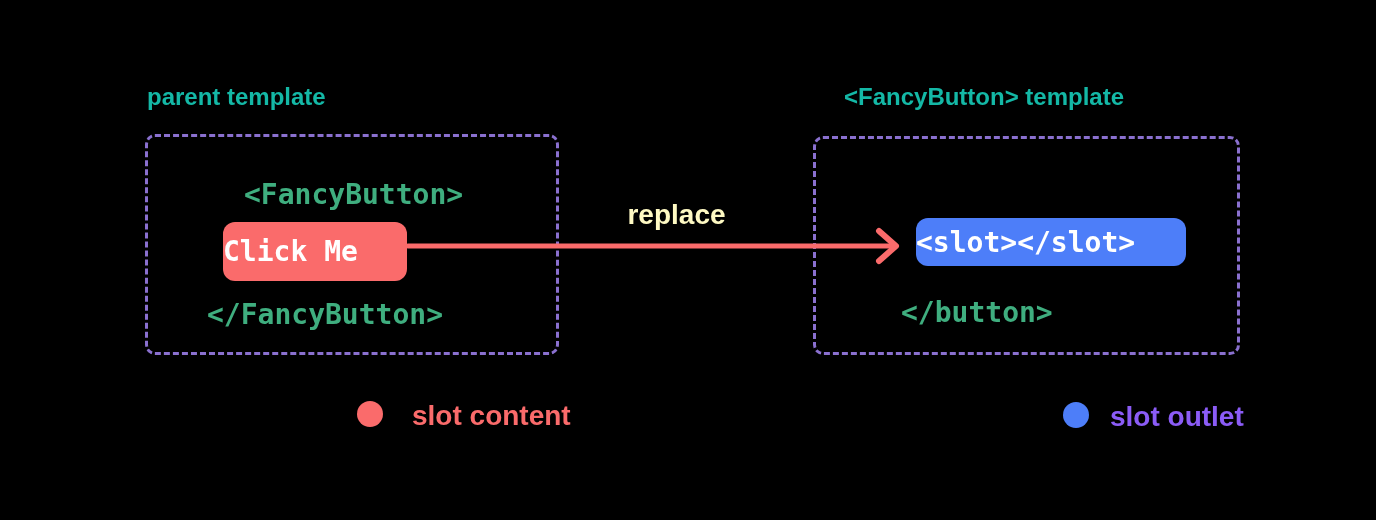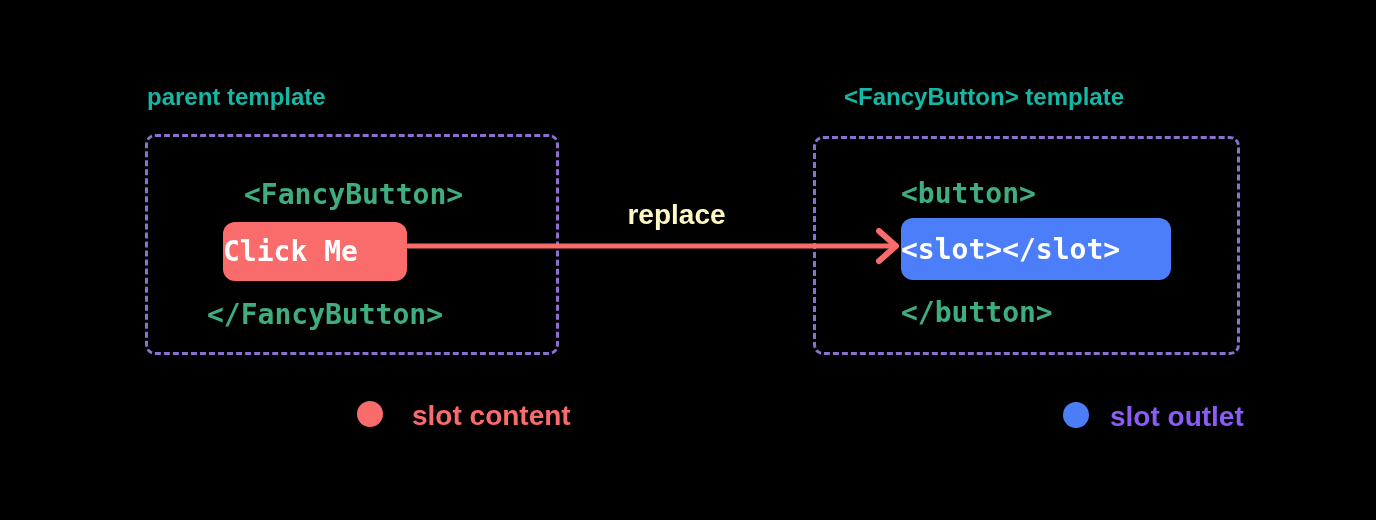--- a/index.html
+++ b/index.html
@@ -108,22 +108,21 @@
   <div id="replace-label">replace</div>
 
   <svg id="arrow-svg" viewBox="0 0 500 44" xmlns="http://www.w3.org/2000/svg">
     <line x1="5" y1="22" x2="488" y2="22" stroke="#fa6b6b" stroke-width="5" stroke-linecap="round"></line>
     <polyline points="476,7 493,22 476,37" fill="none" stroke="#fa6b6b" stroke-width="6" stroke-linecap="round" stroke-linejoin="round"></polyline>
   </svg>
 
   <div class="panel-title" style="left:844px; top:84px;">&lt;FancyButton&gt; template</div>
 
   <div class="dashed-box" style="left:813px; top:136px; width:427px; height:219px;">
-    <div class="code" style="left:85px; top:41px;">&lt;button&gt;</div>
-    <div class="chip blue" style="left:85px; top:79px; width:270px; height:62px;">
+    <div class="chip blue" style="left:100px; top:79px; width:270px; height:48px;">
       <span>&lt;slot&gt;&lt;/slot&gt;</span>
     </div>
     <div class="code" style="left:85px; top:160px;">&lt;/button&gt;</div>
   </div>
 
   <div class="legend-dot red" style="left:357px; top:401px;"></div>
   <div class="legend-label red" style="left:412px; top:402px;">slot content</div>
 
   <div class="legend-dot blue" style="left:1063px; top:402px;"></div>
   <div class="legend-label blue" style="left:1110px; top:403px;">slot outlet</div>

